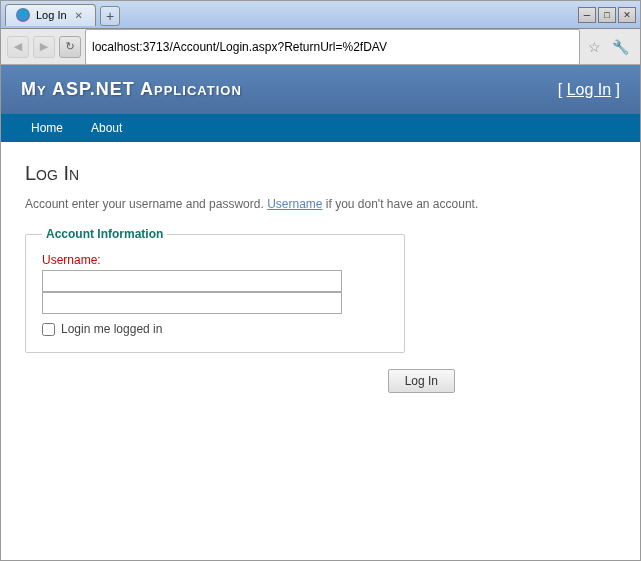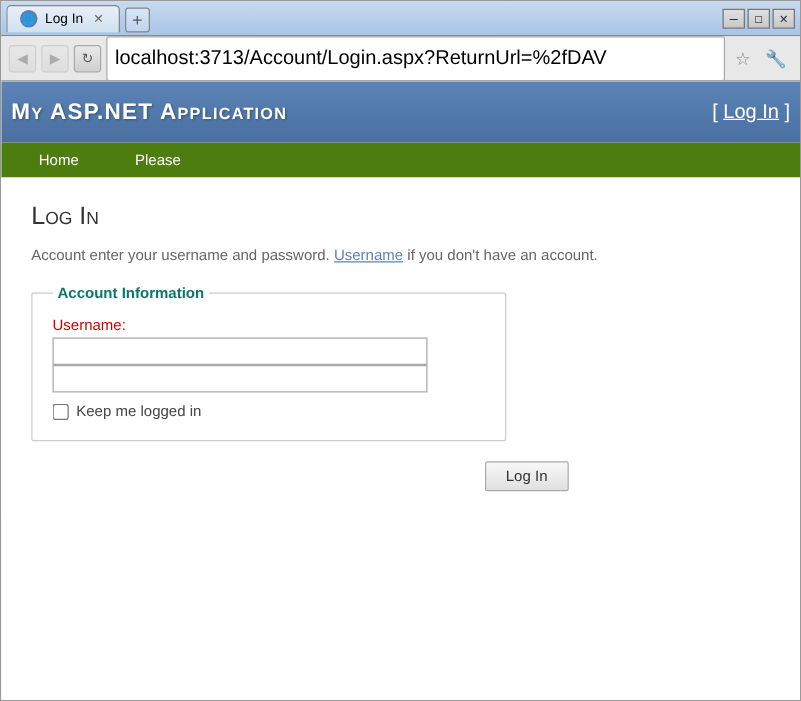--- a/index.html
+++ b/index.html
@@ -130,21 +130,21 @@
     }
 
     .nav-btn.disabled { opacity: 0.4; }
 
     .address-input {
       flex: 1;
       height: 36px;
       border: 1px solid #aaa;
       border-radius: 2px;
       padding: 0 6px;
-      font-size: 16px;
+      font-size: 12px;
       background: white;
       outline: none;
     }
 
     .star-btn {
       font-size: 14px;
       color: #888;
       cursor: pointer;
       padding: 0 4px;
     }
@@ -159,21 +159,21 @@
     
     .page-content {
       flex: 1;
       background: white;
       overflow: auto;
     }
 
     
     .app-header {
       background: linear-gradient(to bottom, #5b84b8, #4a6fa0);
-      padding: 14px 8px;
+      padding: 14px 20px;
       display: flex;
       align-items: center;
       justify-content: space-between;
     }
 
     .app-title {
       color: white;
       font-size: 18px;
       font-weight: bold;
       font-variant: small-caps;
@@ -186,24 +186,23 @@
       font-size: 16px;
       text-decoration: none;
     }
 
     .header-login-link a {
       color: white;
     }
 
     
     .nav-bar {
-      background: #4d7c0f;
+      background: #0369a1;
       display: flex;
       padding: 0 16px;
-      gap: 17px;
     }
 
     .nav-item {
       color: white;
       padding: 7px 14px;
       font-size: 12px;
       cursor: pointer;
       text-decoration: none;
       display: block;
     }
@@ -334,21 +333,21 @@
 
     <div class="app-header">
       <div class="app-title">My ASP.NET Application</div>
       <div class="header-login-link">
         <span>[ </span><a href="#">Log In</a><span> ]</span>
       </div>
     </div>
 
     <div class="nav-bar">
       <a class="nav-item" href="#">Home</a>
-      <a class="nav-item" href="#">Please</a>
+      <a class="nav-item" href="#">About</a>
     </div>
 
     <div class="main-content">
       <h1 class="page-title">Log In</h1>
 
       <p class="instructions">
         <span>Account enter your username and password. </span><a href="#">Username</a><span> if you don't have an account.</span>
       </p>
 
       <fieldset class="account-fieldset">
@@ -358,21 +357,21 @@
           <label class="form-label">Username:</label>
           <input class="form-input" type="text" style="">
         </div>
 
         <div class="form-group">
           <input class="form-input" type="password" style="">
         </div>
 
         <div class="checkbox-group">
           <input type="checkbox" style="">
-          <span class="checkbox-label">Keep me logged in</span>
+          <span class="checkbox-label">Login me logged in</span>
         </div>
       </fieldset>
 
       <div class="login-btn-row">
         <button class="login-btn">Log In</button>
       </div>
     </div>
   </div>
 </div>
 

